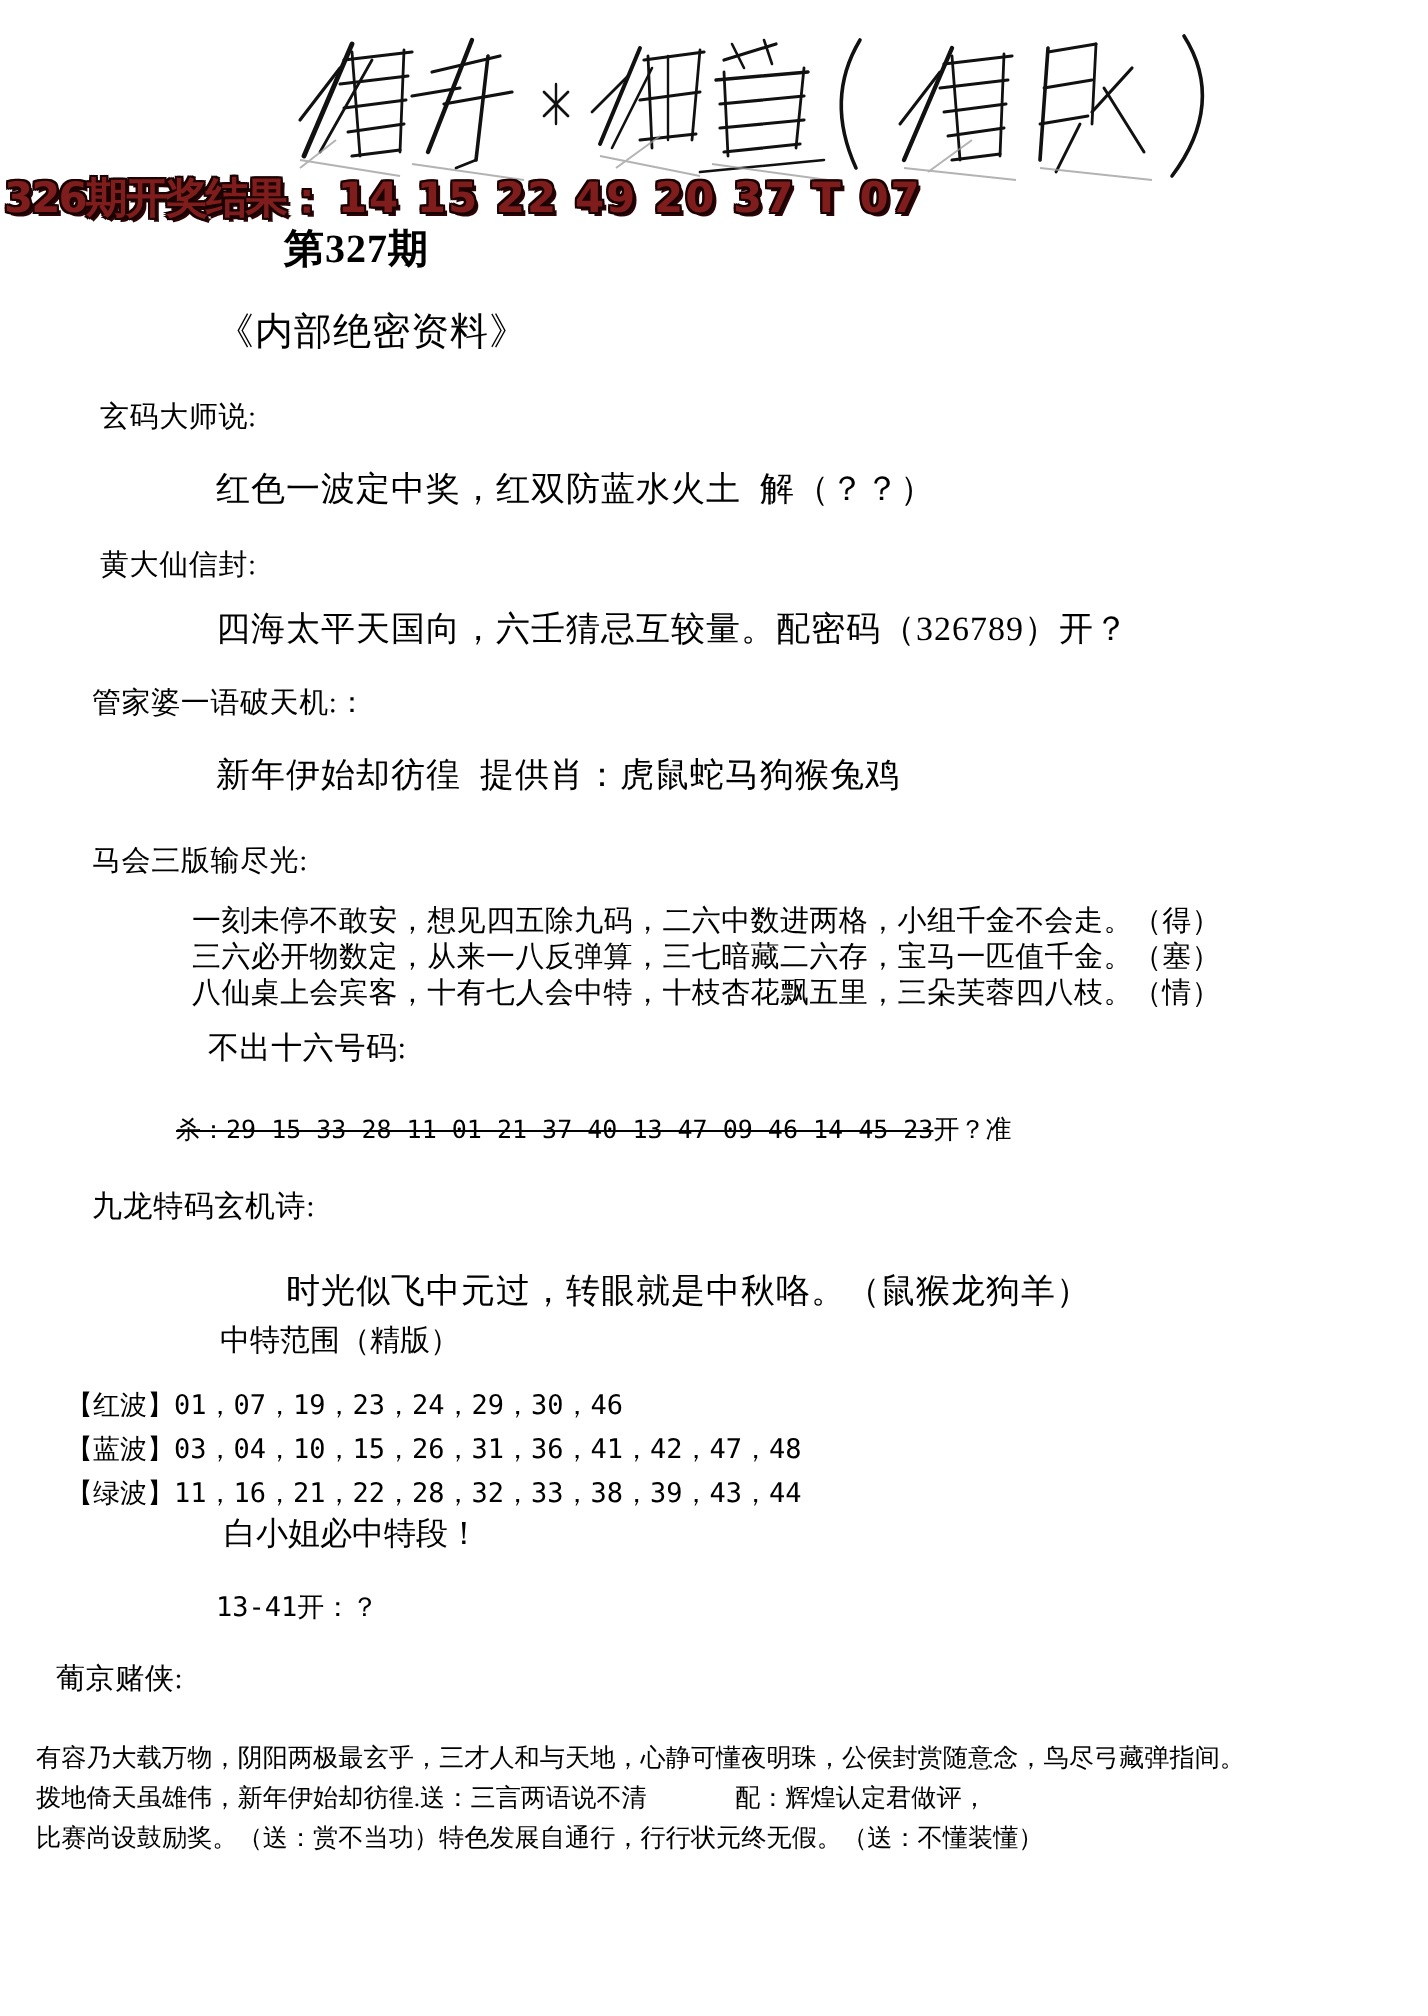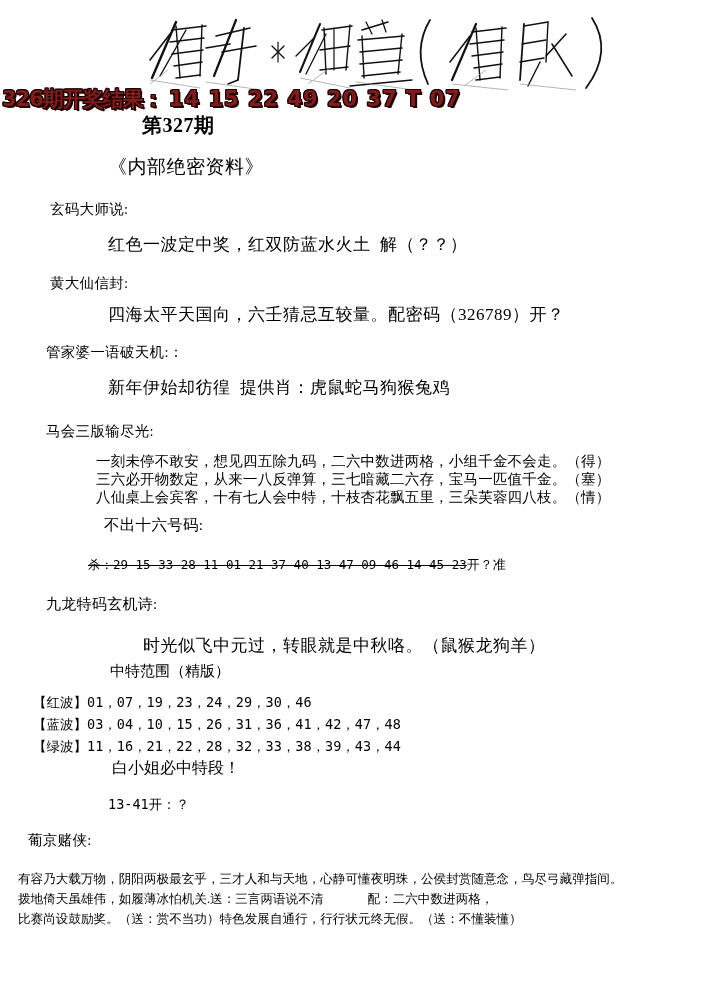--- a/index.html
+++ b/index.html
@@ -228,14 +228,14 @@
 <div class="wave-row" style="top:716px;"><span class="wlabel">【蓝波】</span><span>03，04，10，15，26，31，36，41，42，47，48</span></div>
 <div class="wave-row" style="top:738px;"><span class="wlabel">【绿波】</span><span>11，16，21，22，28，32，33，38，39，43，44</span></div>
 
 <div class="blk" style="left:112px; top:760px; font-size:16px;">白小姐必中特段！</div>
 
 <div class="blk t-mono" style="left:108px; top:798px; font-size:13.5px;">13-41开：？</div>
 
 <div class="blk t-head" style="left:28px; top:833px;">葡京赌侠:</div>
 
 <div class="blk t-foot" style="left:18px; top:869px;">有容乃大载万物，阴阳两极最玄乎，三才人和与天地，心静可懂夜明珠，公侯封赏随意念，鸟尽弓藏弹指间。</div>
-<div class="blk t-foot" style="left:18px; top:889px;">拨地倚天虽雄伟，如履薄冰怕机关.送：三言两语说不清              配：二六中数进两格，</div>
+<div class="blk t-foot" style="left:18px; top:889px;">拨地倚天虽雄伟，新年伊始却彷徨.送：三言两语说不清              配：辉煌认定君做评，</div>
 <div class="blk t-foot" style="left:18px; top:909px;">比赛尚设鼓励奖。（送：赏不当功）特色发展自通行，行行状元终无假。（送：不懂装懂）</div>
 
 </body></html>

